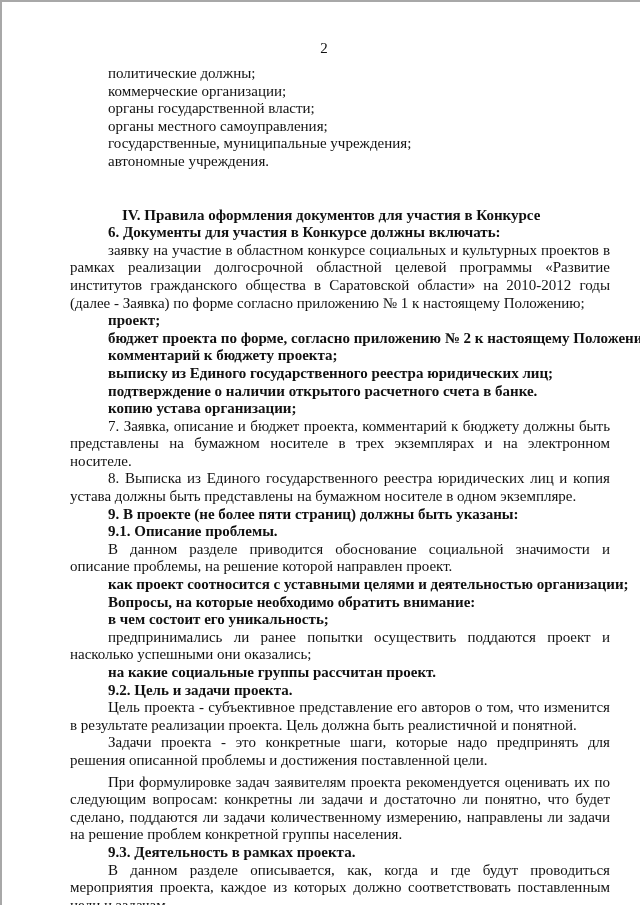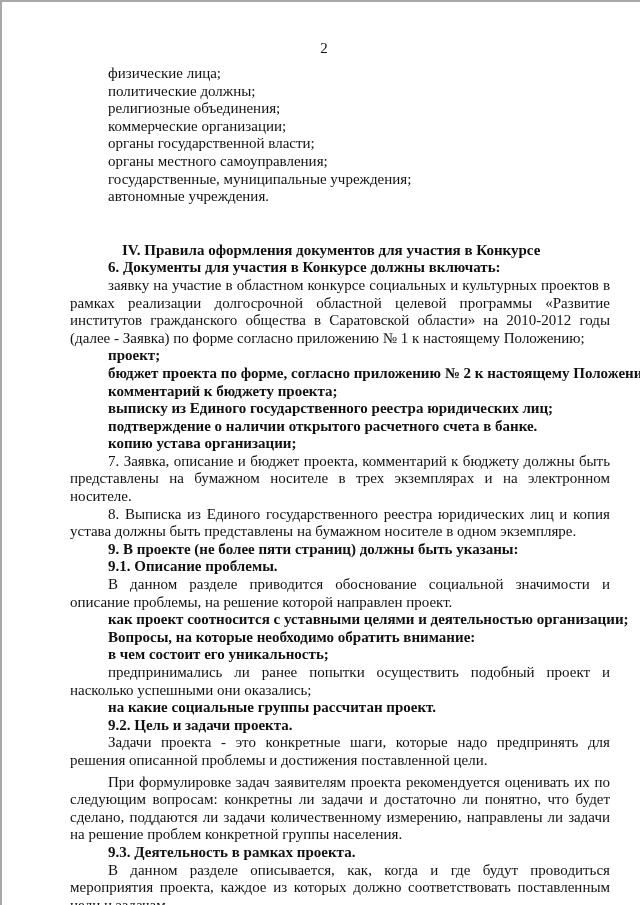--- a/index.html
+++ b/index.html
@@ -32,23 +32,21 @@
   .gap { height: 4px; }
 </style>
 </head>
 <body>
 
 <div class="page">
   <div class="page-number">2</div>
 
   <div class="content">
     <div>
-      <div class="list-line">физические лица;</div>
       <div class="list-line">политические должны;</div>
-      <div class="list-line">религиозные объединения;</div>
       <div class="list-line">коммерческие организации;</div>
       <div class="list-line">органы государственной власти;</div>
       <div class="list-line">органы местного самоуправления;</div>
       <div class="list-line">государственные, муниципальные учреждения;</div>
       <div class="list-line">автономные учреждения.</div>
     </div>
 
     <div class="spacer"></div>
 
     <div class="heading">IV. Правила оформления документов для участия в Конкурсе</div>
@@ -61,23 +59,24 @@
     <div class="indent-line">подтверждение о наличии открытого расчетного счета в банке.</div>
     <div class="indent-line">копию устава организации;</div>
     <div class="para">7. Заявка, описание и бюджет проекта, комментарий к бюджету должны быть представлены на бумажном носителе в трех экземплярах и на электронном носителе.</div>
     <div class="para">8. Выписка из Единого государственного реестра юридических лиц и копия устава должны быть представлены на бумажном носителе в одном экземпляре.</div>
     <div class="indent-line">9. В проекте (не более пяти страниц) должны быть указаны:</div>
     <div class="indent-line">9.1. Описание проблемы.</div>
     <div class="para">В данном разделе приводится обоснование социальной значимости и описание проблемы, на решение которой направлен проект.</div>
     <div class="indent-line">как проект соотносится с уставными целями и деятельностью организации;</div>
     <div class="indent-line">Вопросы, на которые необходимо обратить внимание:</div>
     <div class="indent-line">в чем состоит его уникальность;</div>
-    <div class="para">предпринимались ли ранее попытки осуществить подобный проект и насколько успешными они оказались;</div>
+    <div class="para">предпринимались ли ранее попытки осуществить поддаются проект и насколько успешными они оказались;</div>
     <div class="indent-line">на какие социальные группы рассчитан проект.</div>
     <div class="indent-line">9.2. Цель и задачи проекта.</div>
+    <div class="para">Цель проекта - субъективное представление его авторов о том, что изменится в результате реализации проекта. Цель должна быть реалистичной и понятной.</div>
     <div class="para">Задачи проекта - это конкретные шаги, которые надо предпринять для решения описанной проблемы и достижения поставленной цели.</div>
     <div class="gap"></div>
     <div class="para">При формулировке задач заявителям проекта рекомендуется оценивать их по следующим вопросам: конкретны ли задачи и достаточно ли понятно, что будет сделано, поддаются ли задачи количественному измерению, направлены ли задачи на решение проблем конкретной группы населения.</div>
     <div class="indent-line">9.3. Деятельность в рамках проекта.</div>
     <div class="para">В данном разделе описывается, как, когда и где будут проводиться мероприятия проекта, каждое из которых должно соответствовать поставленным цели и задачам.</div>
 
   </div>
 </div>
 
 </body></html>

